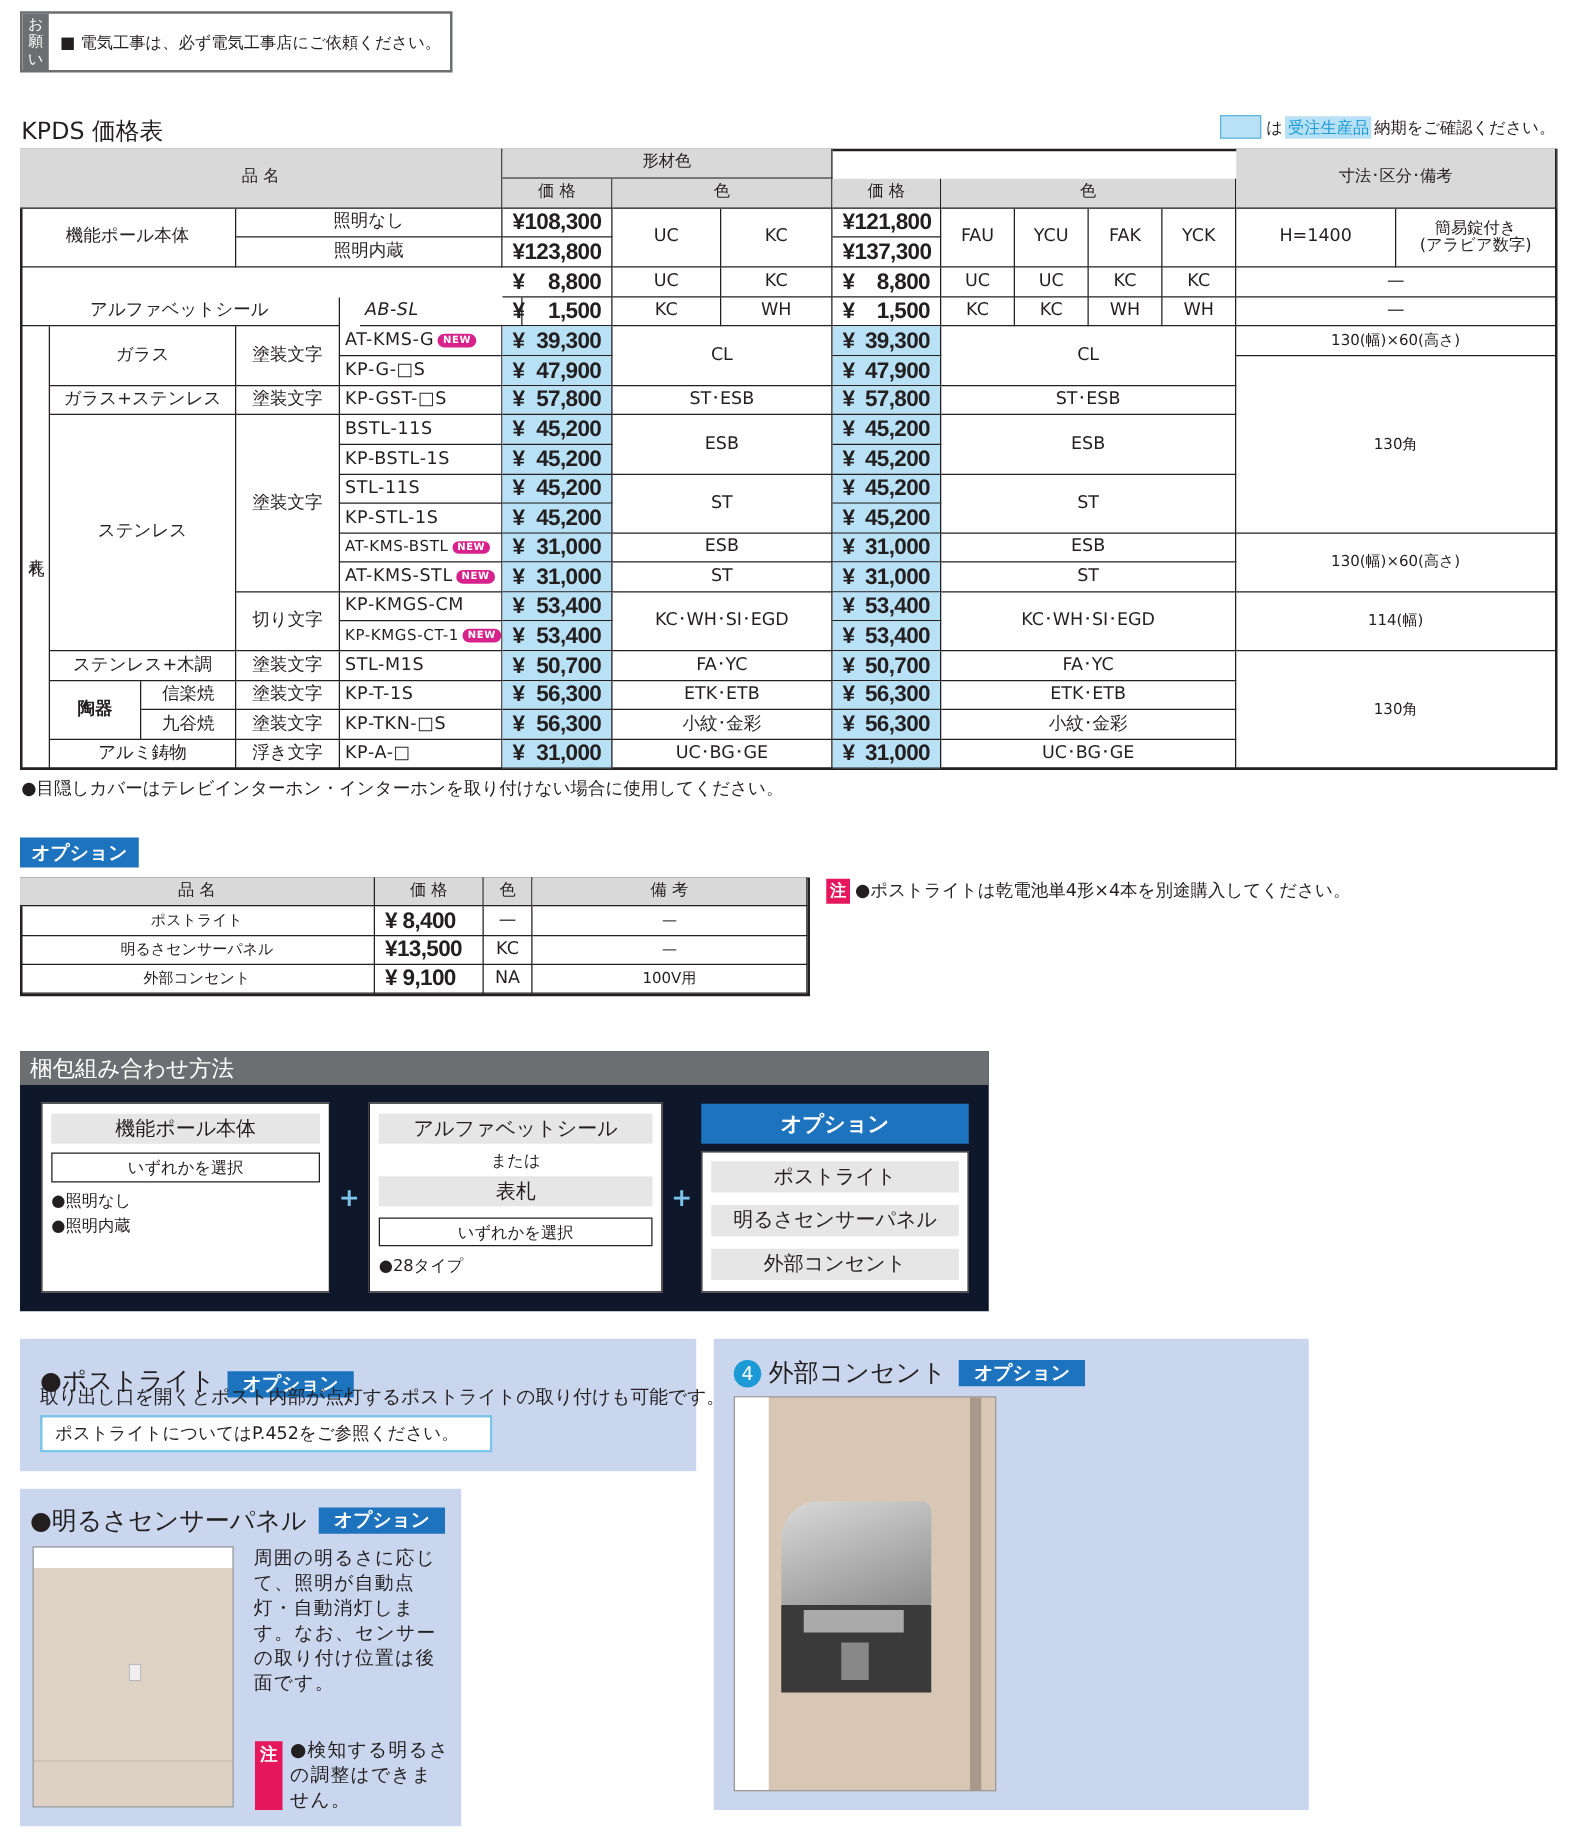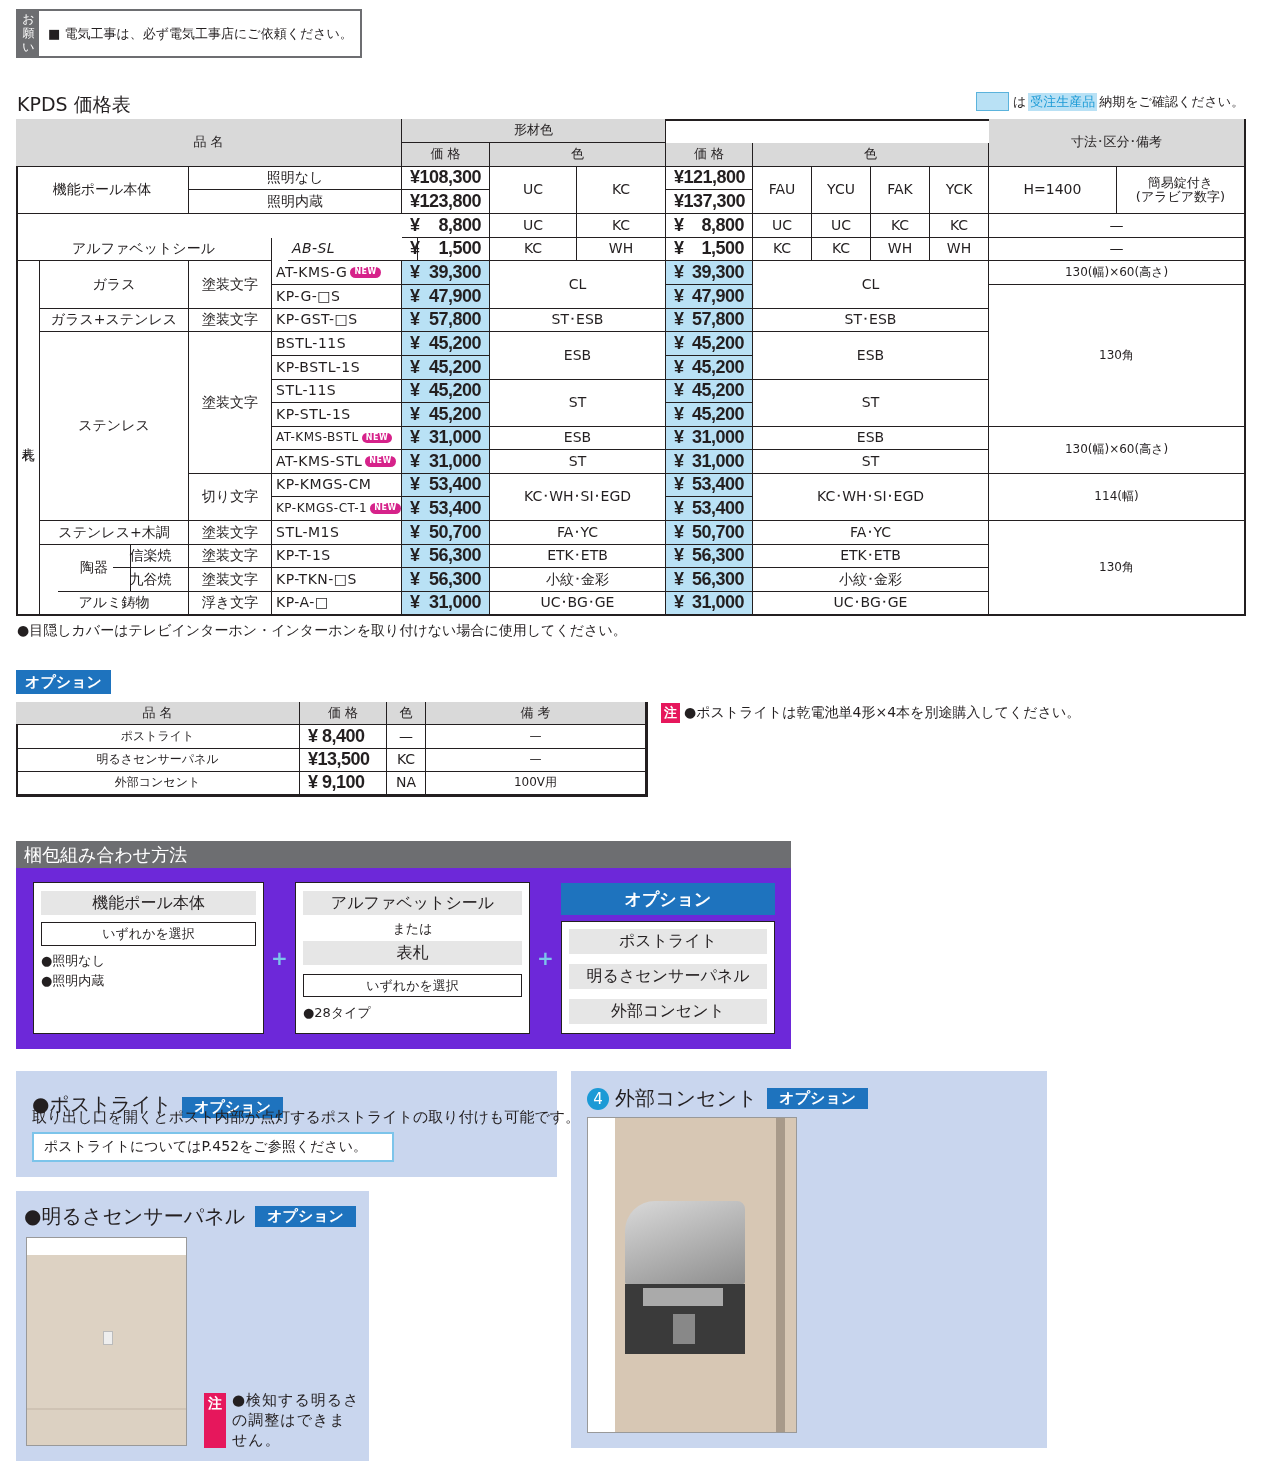--- a/index.html
+++ b/index.html
@@ -19,21 +19,21 @@
   .c.blue { background: #b9e1f5; }
   .c.code { justify-content: flex-start; padding-left: 4px; font-size: 14px; letter-spacing: 0.5px; }
   .c.small { font-size: 12px; }
   .new { display: inline-block; background: #d6228a; color: #fff; font-size: 8px; font-weight: bold; border-radius: 8px; padding: 1px 4px; margin-left: 3px; }
   .vtext { writing-mode: vertical-rl; font-size: 13px; letter-spacing: 1px; }
   .footnote { left: 17px; top: 622px; font-size: 14px; white-space: nowrap; }
   .opt-label { left: 16px; top: 670px; width: 95px; height: 24px; background: #1e73be; color: #fff; font-size: 15px; display: flex; align-items: center; justify-content: center; font-weight: bold; }
   .opt-tbl { left: 16px; top: 702px; width: 632px; height: 95px; border: 2px solid #231f20; }
   .opt-note { left: 661px; top: 703px; font-size: 14px; white-space: nowrap; display: flex; align-items: center; }
   .chu { background: #e6175c; color: #fff; font-weight: bold; font-size: 13px; padding: 1px 3px; margin-right: 4px; }
-  .pack { left: 16px; top: 841px; width: 775px; height: 208px; background: #6d28d9; }
+  .pack { left: 16px; top: 841px; width: 775px; height: 208px; background: #0f172a; }
   .pack-hd { position: absolute; left: 0; top: 0; width: 775px; height: 27px; background: #6d6e71; color: #fff; font-size: 18px; padding-left: 8px; display: flex; align-items: center; }
   .pbox { position: absolute; background: #fff; border: 1px solid #231f20; }
   .pbar { position: absolute; background: #e6e6e6; font-size: 16px; display: flex; align-items: center; justify-content: center; }
   .pselect { position: absolute; border: 1px solid #231f20; background: #fff; font-size: 13px; display: flex; align-items: center; justify-content: center; }
   .pbul { position: absolute; font-size: 13px; white-space: nowrap; }
   .plus { position: absolute; color: #7cc4ea; font-size: 20px; font-weight: bold; }
   .panel { position: absolute; background: #c9d6ee; }
   .ptitle { position: absolute; font-size: 20px; white-space: nowrap; display: flex; align-items: center; }
   .tag { background: #1e73be; color: #fff; font-size: 15px; font-weight: bold; padding: 1px 12px; margin-left: 10px; }
   .ptext { position: absolute; font-size: 15px; line-height: 20px; }
@@ -119,21 +119,21 @@
     </div>
     <div class="c " style="left: 22px; top: 140px; width: 149px; height: 48px;">ガラス</div>
     <div class="c " style="left: 171px; top: 140px; width: 83px; height: 48px;">塗装文字</div>
     <div class="c " style="left: 22px; top: 188px; width: 149px; height: 23px;">ガラス+ステンレス</div>
     <div class="c " style="left: 171px; top: 188px; width: 83px; height: 23px;">塗装文字</div>
     <div class="c " style="left: 22px; top: 211px; width: 149px; height: 189px;">ステンレス</div>
     <div class="c " style="left: 171px; top: 211px; width: 83px; height: 142px;">塗装文字</div>
     <div class="c " style="left: 171px; top: 353px; width: 83px; height: 47px;">切り文字</div>
     <div class="c " style="left: 22px; top: 400px; width: 149px; height: 24px;">ステンレス+木調</div>
     <div class="c " style="left: 171px; top: 400px; width: 83px; height: 24px;">塗装文字</div>
-    <div class="c " style="left: 40px; top: 424px; width: 73px; height: 47px;">陶器</div>
+    <div class="c " style="left: 22px; top: 424px; width: 73px; height: 47px; font-weight: bold;">陶器</div>
     <div class="c " style="left: 95px; top: 424px; width: 76px; height: 23px;">信楽焼</div>
     <div class="c " style="left: 95px; top: 447px; width: 76px; height: 24px;">九谷焼</div>
     <div class="c " style="left: 171px; top: 424px; width: 83px; height: 23px;">塗装文字</div>
     <div class="c " style="left: 171px; top: 447px; width: 83px; height: 24px;">塗装文字</div>
     <div class="c " style="left: 22px; top: 471px; width: 149px; height: 23px;">アルミ鋳物</div>
     <div class="c " style="left: 171px; top: 471px; width: 83px; height: 23px;">浮き文字</div>
     <div class="c code" style="left: 254px; top: 140px; width: 130px; height: 24px;">
       <span>AT-KMS-G</span>
       <span class="new">NEW</span>
     </div>
@@ -392,20 +392,21 @@
 </div>
 
 <div class="panel" style="left:16px;top:1191px;width:353px;height:270px;">
   <div class="ptitle" style="left:8px;top:12px;">
     <span>●明るさセンサーパネル</span>
     <span class="tag">オプション</span>
   </div>
   <div class="photo-sensor" style="left:10px;top:46px;width:161px;height:209px;">
     <div style="position:absolute;left:76px;top:93px;width:10px;height:14px;background:#eee;border:1px solid #bbb;"></div>
   </div>
+  <div class="ptext" style="left:187px;top:45px;width:158px;letter-spacing:1px;">周囲の明るさに応じて、照明が自動点灯・自動消灯します。なお、センサーの取り付け位置は後面です。</div>
   <div style="position:absolute;left:188px;top:202px;width:22px;height:55px;background:#e6175c;color:#fff;font-size:14px;font-weight:bold;text-align:center;padding-top:2px;">注</div>
   <div class="ptext" style="left:216px;top:199px;width:128px;letter-spacing:1px;">●検知する明るさの調整はできません。</div>
 </div>
 
 <div class="panel" style="left:571px;top:1071px;width:476px;height:377px;">
   <div class="ptitle" style="left:16px;top:14px;">
     <span class="num-circle">4</span>
     <span>外部コンセント</span>
     <span class="tag">オプション</span>
   </div>

